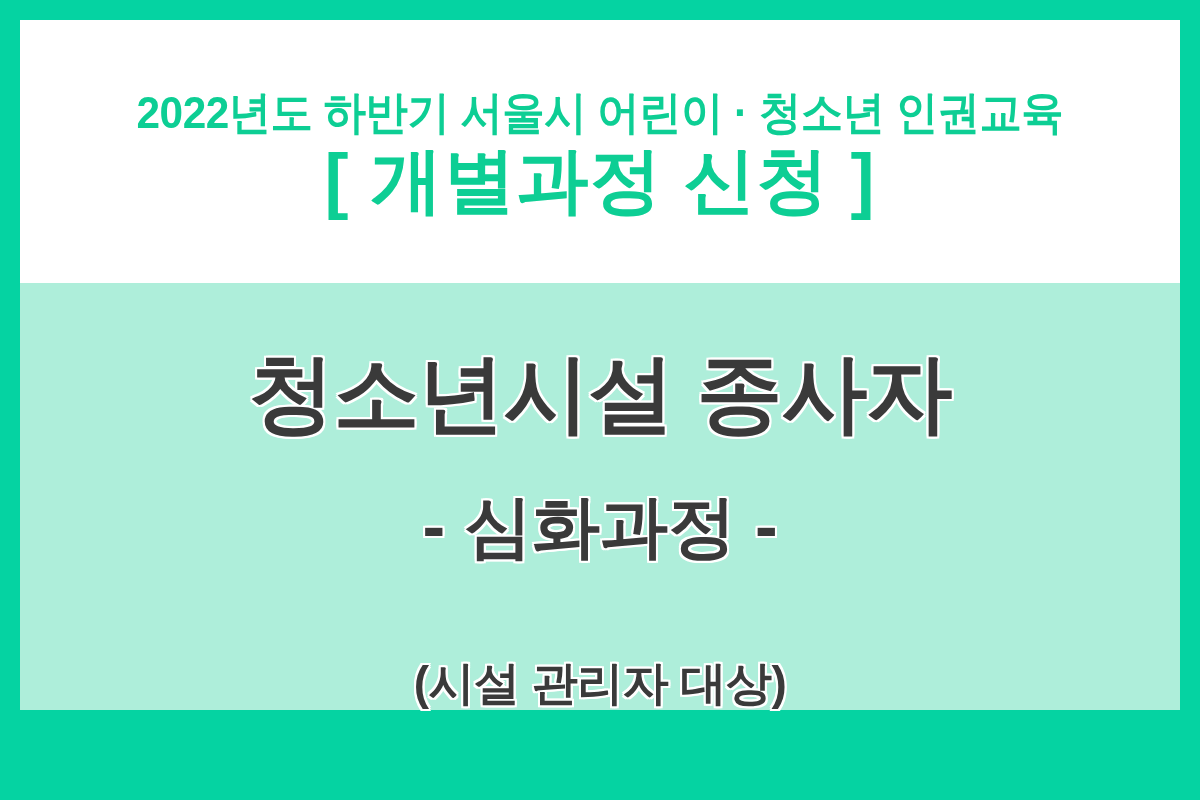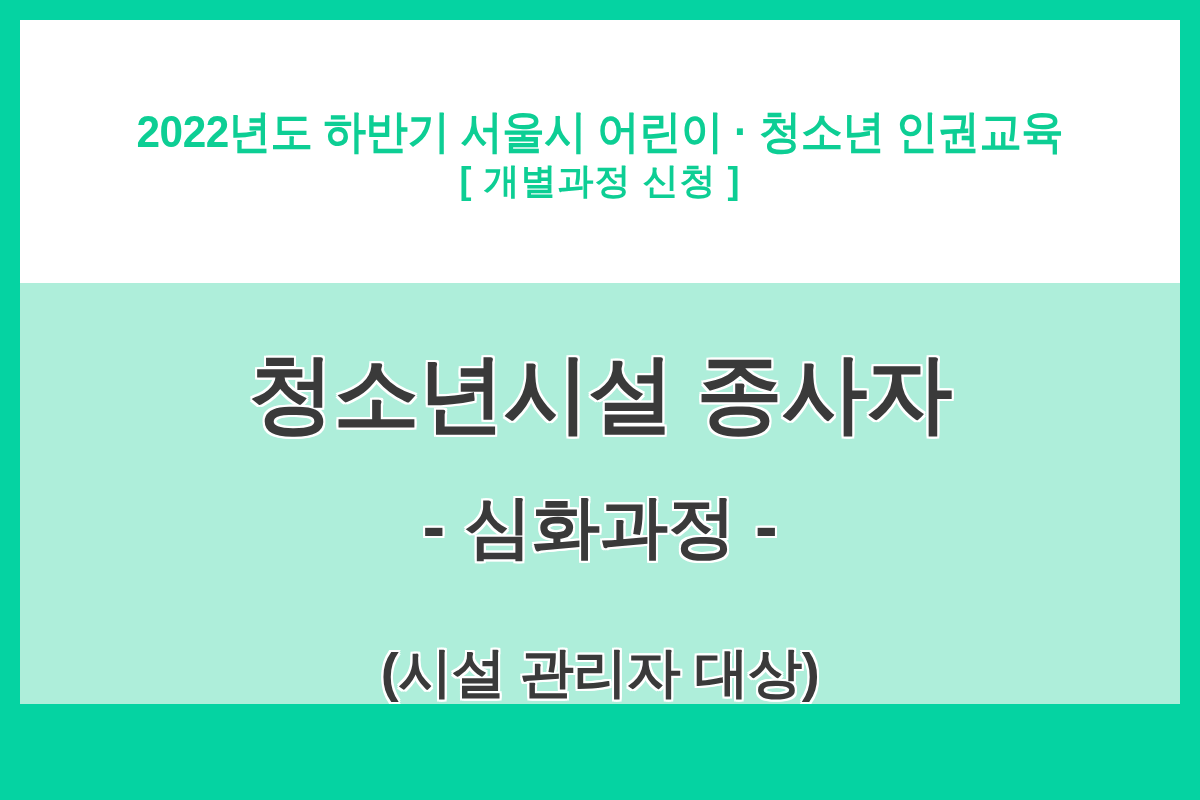--- a/index.html
+++ b/index.html
@@ -51,21 +51,21 @@
     line-height: 1.05;
     letter-spacing: -0.5px;
     white-space: nowrap;
     transform: scaleX(0.94);
     transform-origin: center;
     margin: 0 0 6px 0;
   }
 
   .header-line-2 {
     color: #0DCE94;
-    font-size: 36px;
+    font-size: 72px;
     font-weight: 700;
     line-height: 1.08;
     letter-spacing: 1px;
     white-space: nowrap;
     margin: 0;
   }
 
   
   .body-band {
     flex: 1 1 auto;
@@ -106,24 +106,24 @@
   }
 
   .body-title-2 {
     font-size: 68px;
     line-height: 1.12;
     letter-spacing: 0px;
     margin-top: 2px;
   }
 
   .body-subtitle {
-    font-size: 54px;
+    font-size: 46px;
     line-height: 1.15;
     letter-spacing: -0.5px;
-    margin-top: 32px;
+    margin-top: 48px;
   }
 </style>
 </head>
 <body>
 
 <div id="poster">
   <div class="frame-inner">
 
     <div class="header-band">
       <div class="header-line-1">2022년도 하반기 서울시 어린이 · 청소년 인권교육</div>

